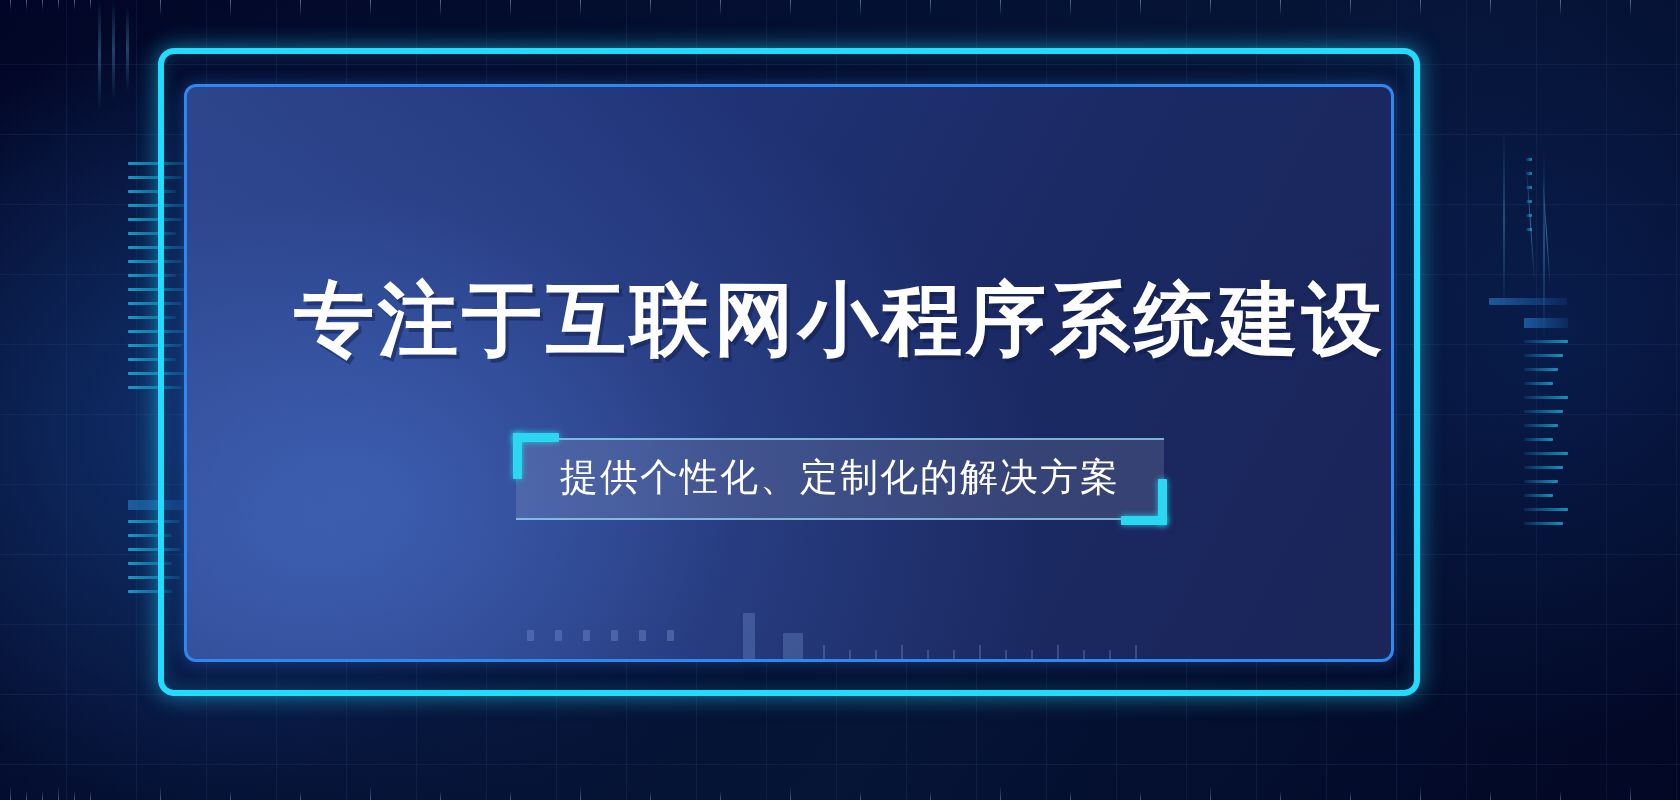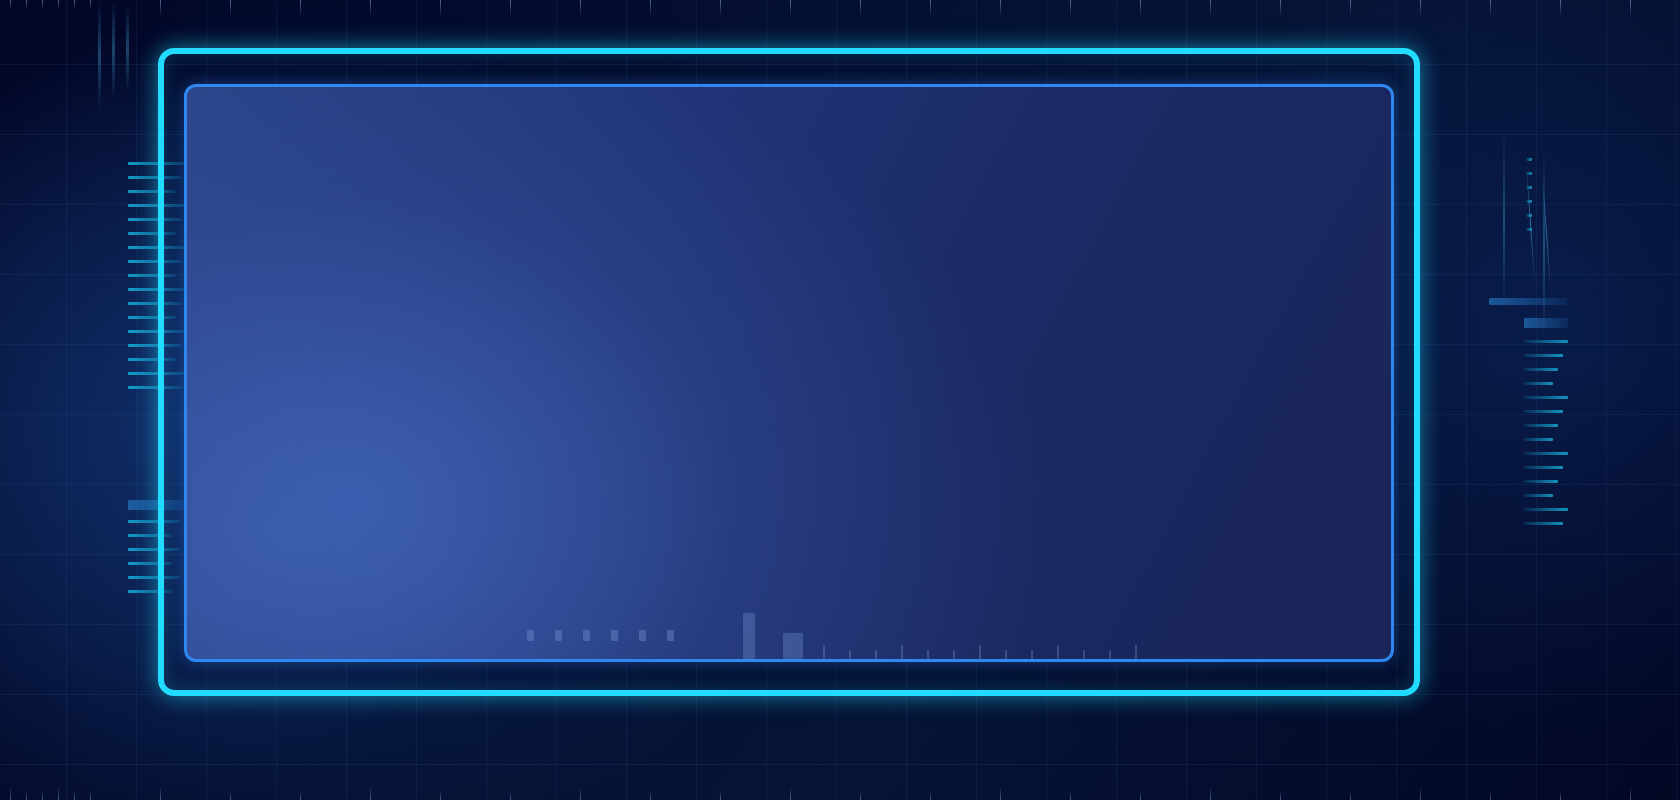--- a/index.html
+++ b/index.html
@@ -309,16 +309,30 @@
         <i class="micro-tick" style="left: 818px; height: 9px;"></i>
         <i class="micro-tick" style="left: 844px; height: 9px;"></i>
         <i class="micro-tick" style="left: 870px; height: 14px;"></i>
         <i class="micro-tick" style="left: 896px; height: 9px;"></i>
         <i class="micro-tick" style="left: 922px; height: 9px;"></i>
         <i class="micro-tick" style="left: 948px; height: 14px;"></i>
       </div>
   </div>
 
   <div class="content">
-
+    <h1 class="title">专注于互联网小程序系统建设</h1>
+
+    <div class="subtitle-wrap">
+      <div class="hline t"></div>
+      <div class="hline b"></div>
+      <span class="corner tl">
+          <i class="h"></i>
+          <i class="v"></i>
+        </span>
+      <span class="corner br">
+          <i class="h"></i>
+          <i class="v"></i>
+        </span>
+      <div class="subtitle">提供个性化、定制化的解决方案</div>
+    </div>
   </div>
 
 </div>
 
 </body></html>

